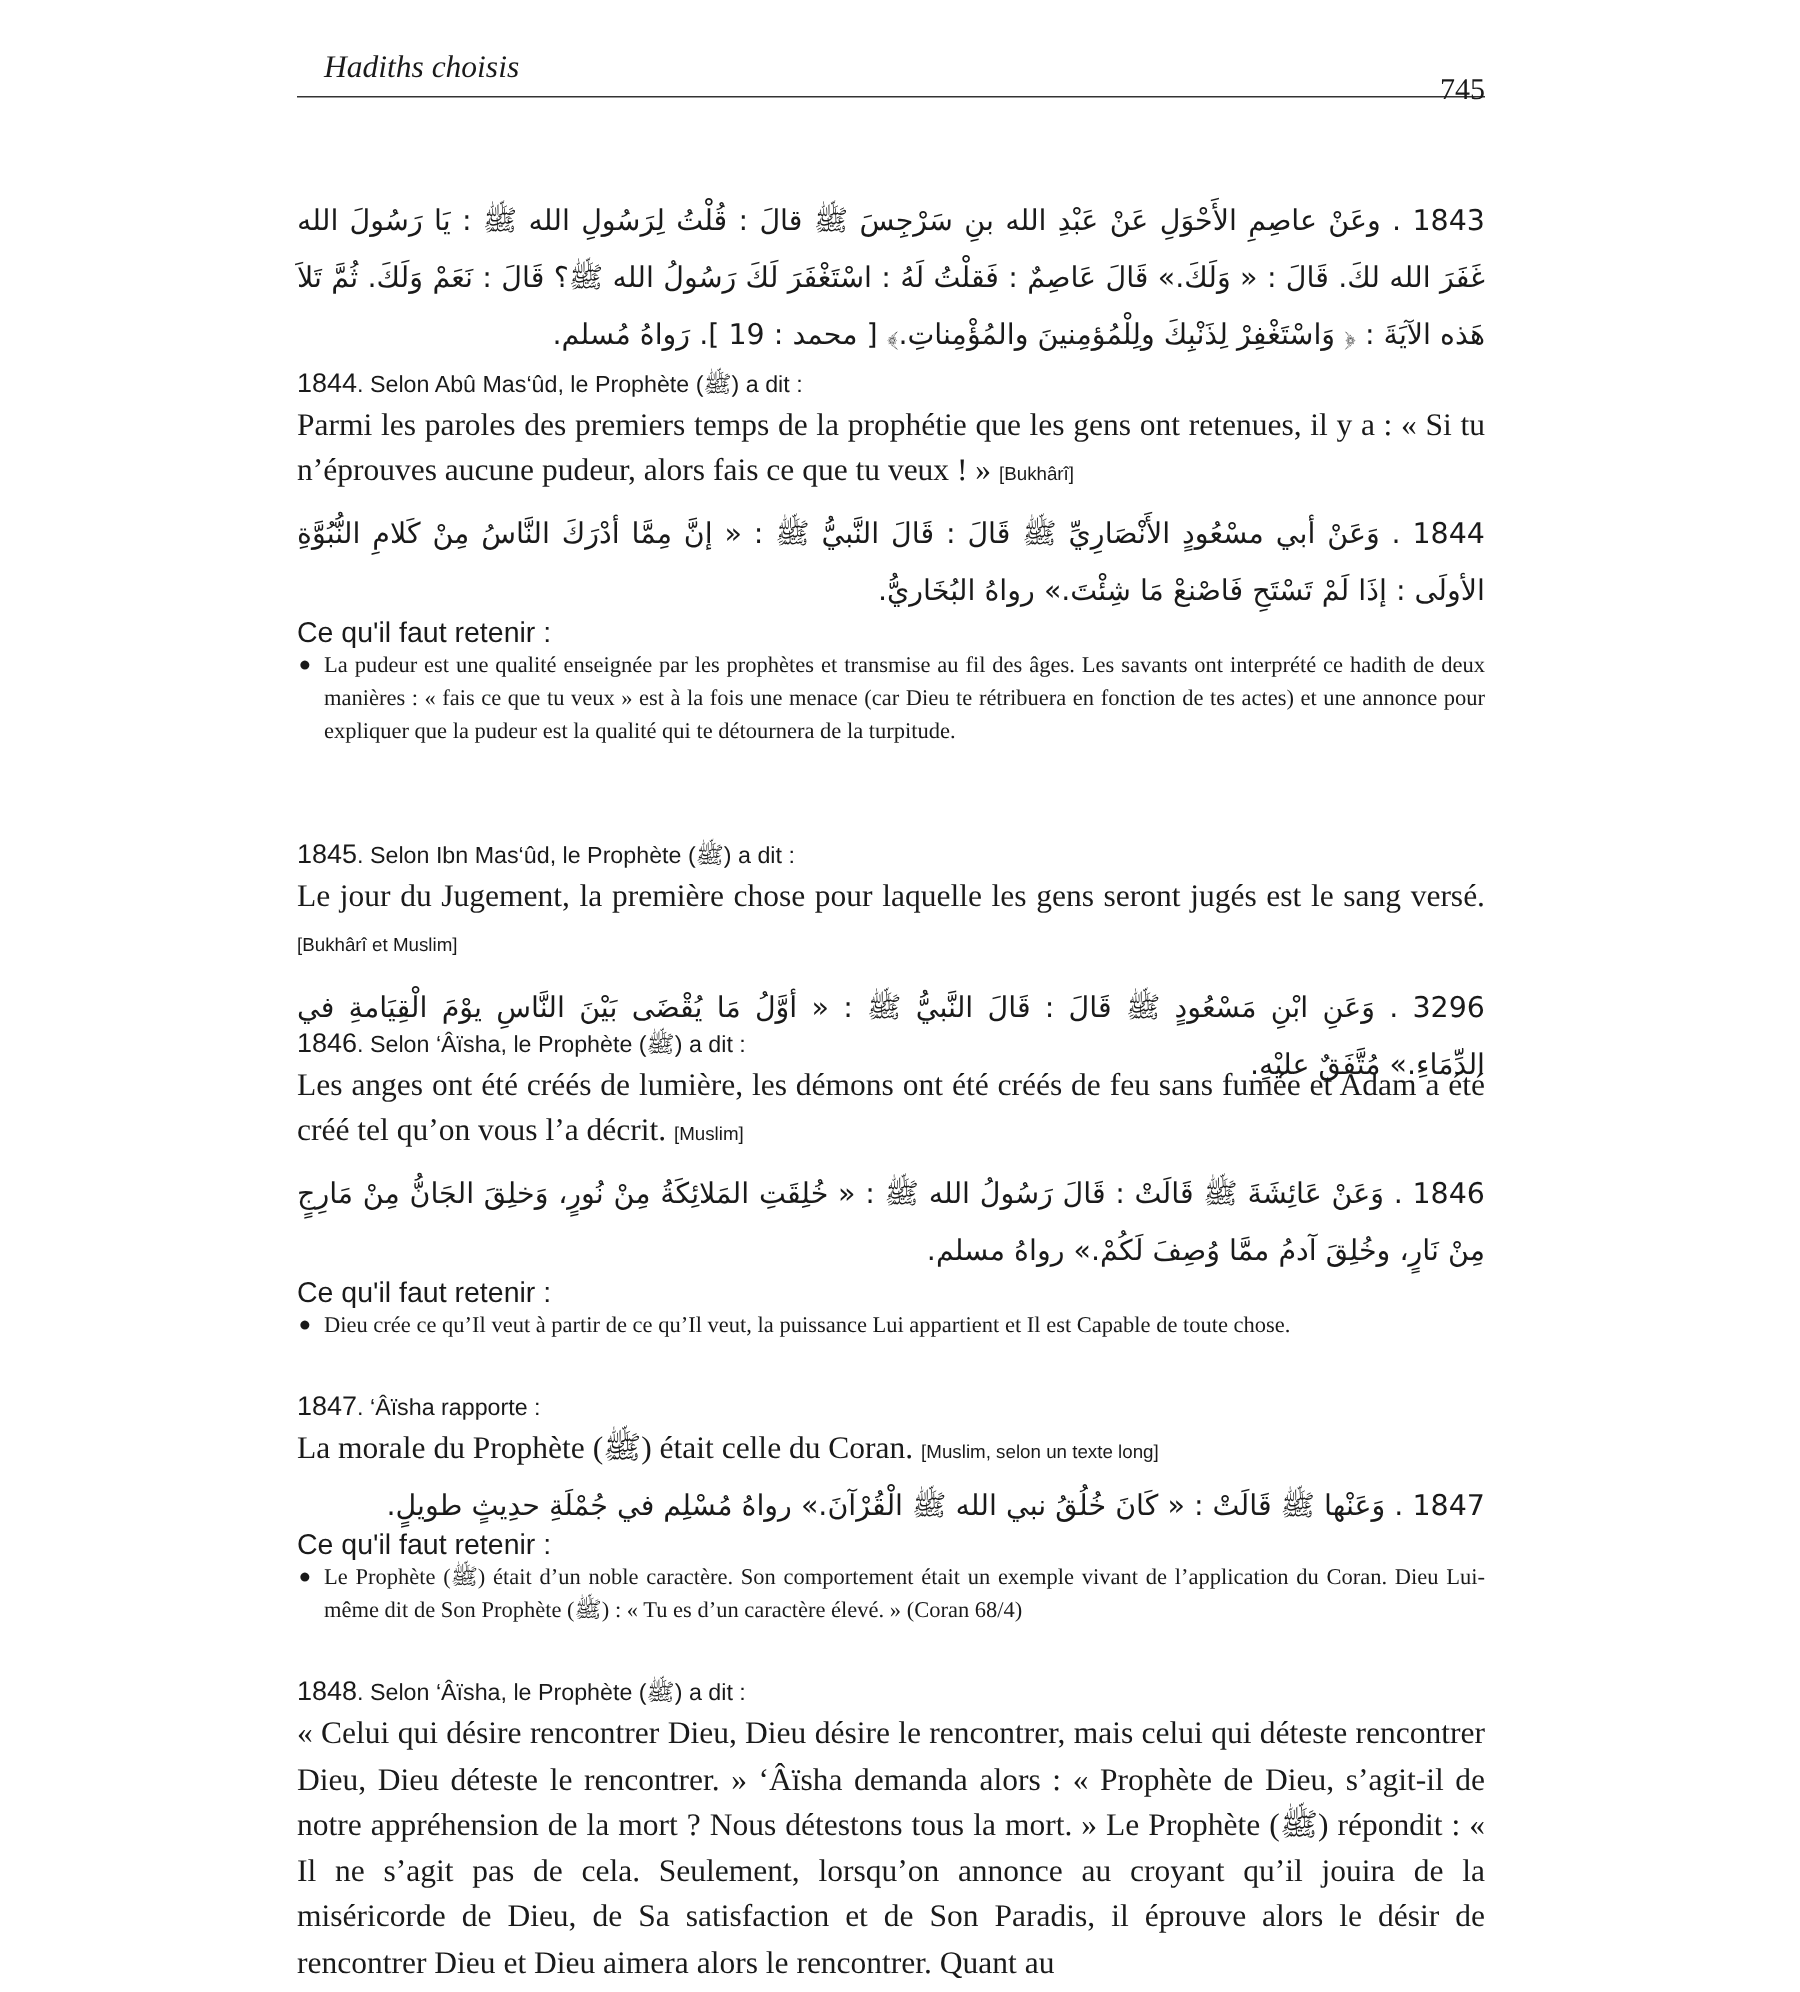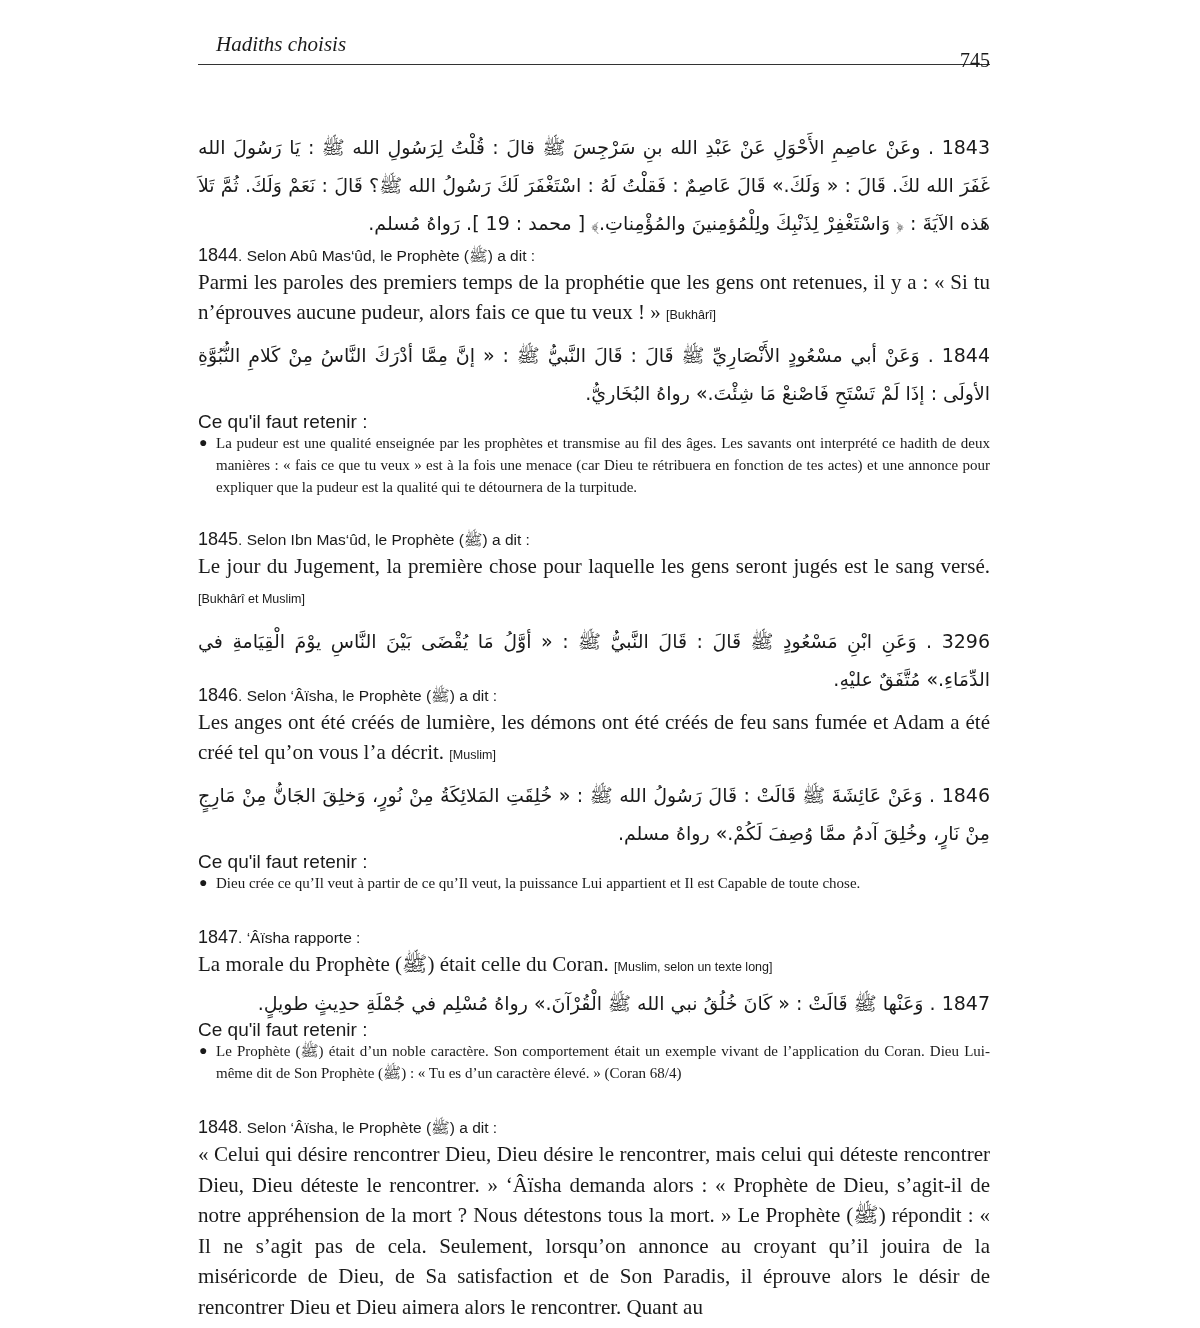--- a/index.html
+++ b/index.html
@@ -51,21 +51,21 @@
   <div class="block arabic" style="top:96px;">1843 . وعَنْ عاصِمِ الأَحْوَلِ عَنْ عَبْدِ الله بنِ سَرْجِسَ ﷺ قالَ : قُلْتُ لِرَسُولِ الله ﷺ : يَا رَسُولَ الله غَفَرَ الله لكَ. قَالَ : « وَلَكَ.» قَالَ عَاصِمٌ : فَقلْتُ لَهُ : اسْتَغْفَرَ لَكَ رَسُولُ الله ﷺ؟ قَالَ : نَعَمْ وَلَكَ. ثُمَّ تَلاَ هَذه الآيَةَ : ﴿ وَاسْتَغْفِرْ لِذَنْبِكَ ولِلْمُؤمِنينَ والمُؤْمِناتِ.﴾ [ محمد : 19 ]. رَواهُ مُسلم.</div>
 
   <div class="block" style="top:244px;">
     <div class="hadith-head"><span class="num">1844</span><span>. Selon Abû Mas‘ûd, le Prophète (ﷺ) a dit :</span></div>
     <div class="fr-text"><span>Parmi les paroles des premiers temps de la prophétie que les gens ont retenues, il y a : « Si tu n’éprouves aucune pudeur, alors fais ce que tu veux ! »</span> <span class="ref">[Bukhârî]</span></div>
     <div class="arabic" style="margin-top:6px;">1844 . وَعَنْ أبي مسْعُودٍ الأَنْصَارِيِّ ﷺ قَالَ : قَالَ النَّبيُّ ﷺ : « إنَّ مِمَّا أدْرَكَ النَّاسُ مِنْ كَلامِ النُّبُوَّةِ الأولَى : إذَا لَمْ تَسْتَحِ فَاصْنعْ مَا شِئْتَ.» رواهُ البُخَاريُّ.</div>
     <div class="retain-label">Ce qu'il faut retenir :</div>
     <div class="retain-item"><span class="bullet">●</span><span>La pudeur est une qualité enseignée par les prophètes et transmise au fil des âges. Les savants ont interprété ce hadith de deux manières : « fais ce que tu veux » est à la fois une menace (car Dieu te rétribuera en fonction de tes actes) et une annonce pour expliquer que la pudeur est la qualité qui te détournera de la turpitude.</span></div>
   </div>
 
-  <div class="block" style="top:528px;">
+  <div class="block" style="top:558px;">
     <div class="hadith-head"><span class="num">1845</span><span>. Selon Ibn Mas‘ûd, le Prophète (ﷺ) a dit :</span></div>
     <div class="fr-text"><span>Le jour du Jugement, la première chose pour laquelle les gens seront jugés est le sang versé.</span> <span class="ref">[Bukhârî et Muslim]</span></div>
     <div class="arabic" style="margin-top:8px;">3296 . وَعَنِ ابْنِ مَسْعُودٍ ﷺ قَالَ : قَالَ النَّبيُّ ﷺ : « أوَّلُ مَا يُقْضَى بَيْنَ النَّاسِ يوْمَ الْقِيَامةِ في الدِّمَاءِ.» مُتَّفَقٌ عليْهِ.</div>
   </div>
 
   <div class="block" style="top:684px;">
     <div class="hadith-head"><span class="num">1846</span><span>. Selon ‘Âïsha, le Prophète (ﷺ) a dit :</span></div>
     <div class="fr-text"><span>Les anges ont été créés de lumière, les démons ont été créés de feu sans fumée et Adam a été créé tel qu’on vous l’a décrit.</span> <span class="ref">[Muslim]</span></div>
     <div class="arabic" style="margin-top:6px;">1846 . وَعَنْ عَائِشَةَ ﷺ قَالَتْ : قَالَ رَسُولُ الله ﷺ : « خُلِقَتِ المَلائِكَةُ مِنْ نُورٍ، وَخلِقَ الجَانُّ مِنْ مَارِجٍ مِنْ نَارٍ، وخُلِقَ آدمُ ممَّا وُصِفَ لَكُمْ.» رواهُ مسلم.</div>
     <div class="retain-label">Ce qu'il faut retenir :</div>

